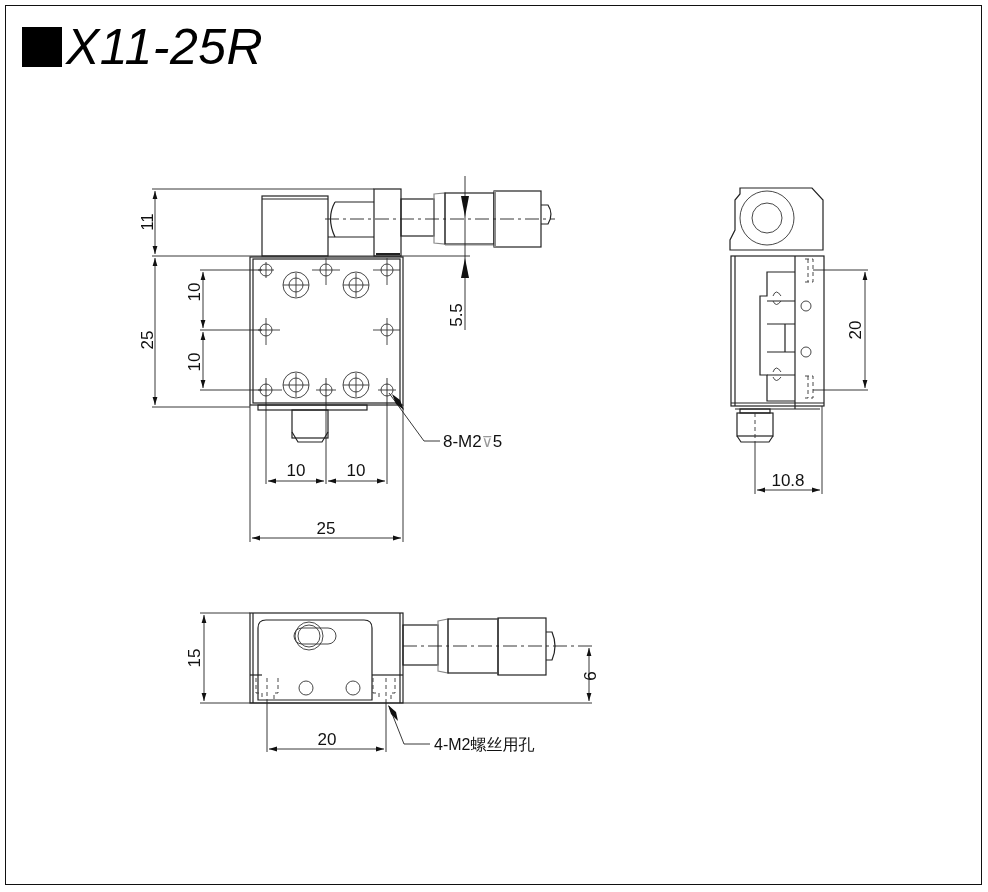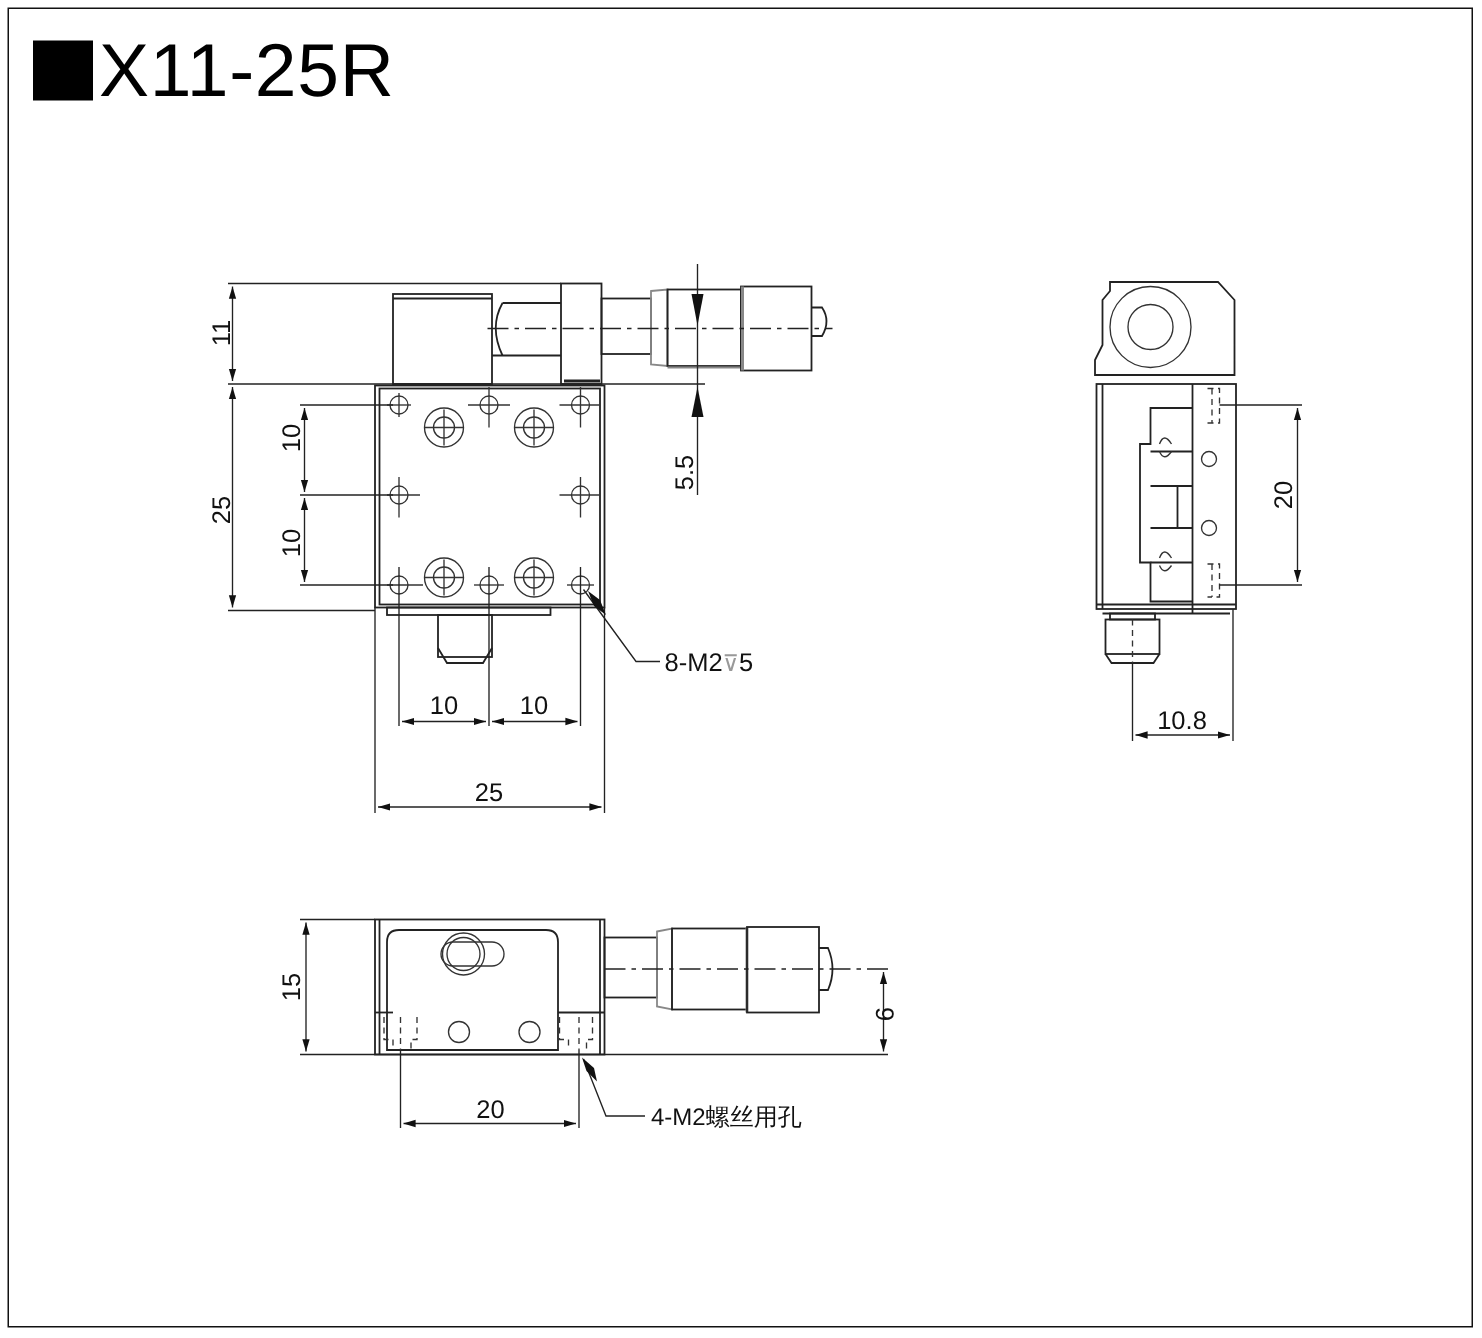--- a/index.html
+++ b/index.html
@@ -1,18 +1,18 @@
 <!DOCTYPE html>
 <html><head>
 <meta charset="utf-8">
 <style>
   html, body { margin: 0; padding: 0; background: #ffffff; }
   body { width: 988px; height: 892px; position: relative; overflow: hidden; font-family: "Liberation Sans", sans-serif; }
   .frame { position: absolute; left: 5px; top: 5px; width: 977px; height: 880px; border: 1.5px solid #111; box-sizing: border-box; }
-  .title { position: absolute; left: 22px; top: 22px; display: flex; align-items: center; }
+  .title { position: absolute; left: 22px; top: 22px; display: flex; align-items: center; font-style: italic; }
   .title .sq { width: 40px; height: 40px; background: #000; margin-right: 4px; }
   .title .txt { font-family: "Liberation Sans", sans-serif; font-size: 50px; color: #000; line-height: 1; letter-spacing: 0.5px; }
   svg { position: absolute; left: 0; top: 0; }
   svg text { font-family: "Liberation Sans", sans-serif; fill: #111; }
   .ln { stroke: #222; stroke-width: 1.2; fill: none; }
   .thin { stroke: #333; stroke-width: 0.9; fill: none; }
   .gray { stroke: #888; stroke-width: 1.2; fill: none; }
   .dash { stroke: #222; stroke-width: 0.9; fill: none; stroke-dasharray: 14 4 3 4; }
   .hid { stroke: #333; stroke-width: 0.9; fill: none; stroke-dasharray: 4 3; }
   .dim { stroke: #222; stroke-width: 0.9; fill: none; }

